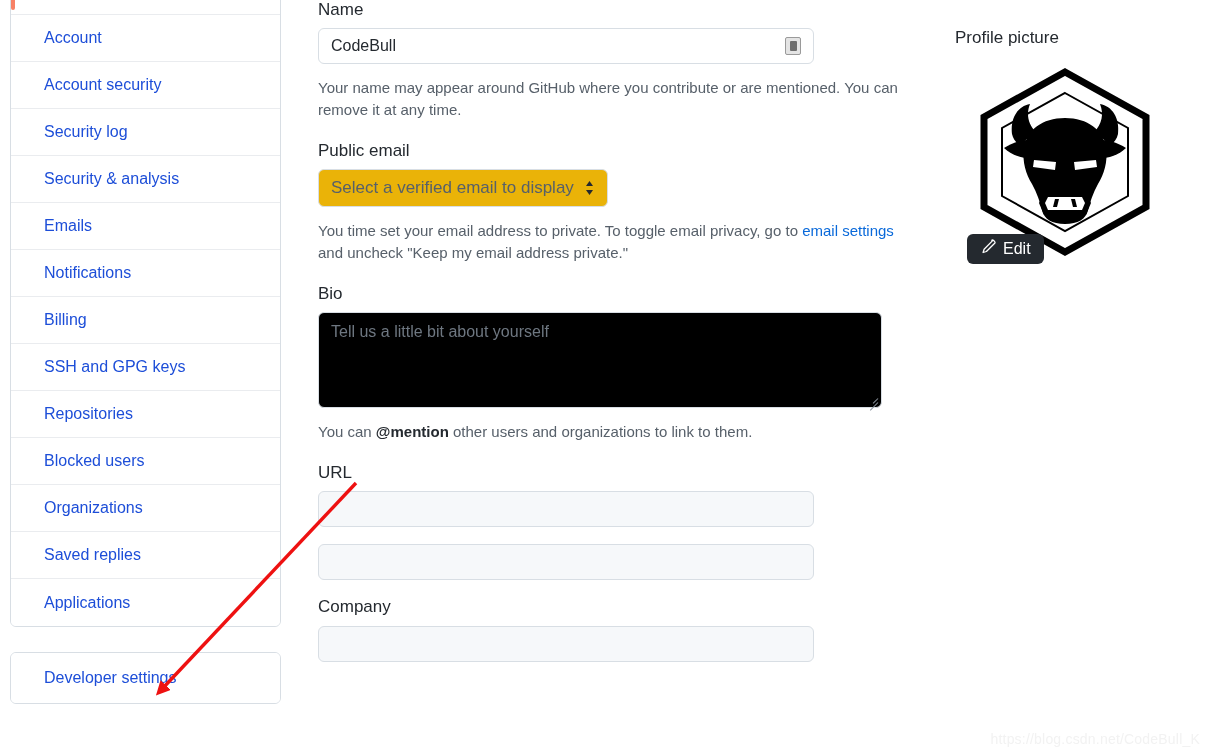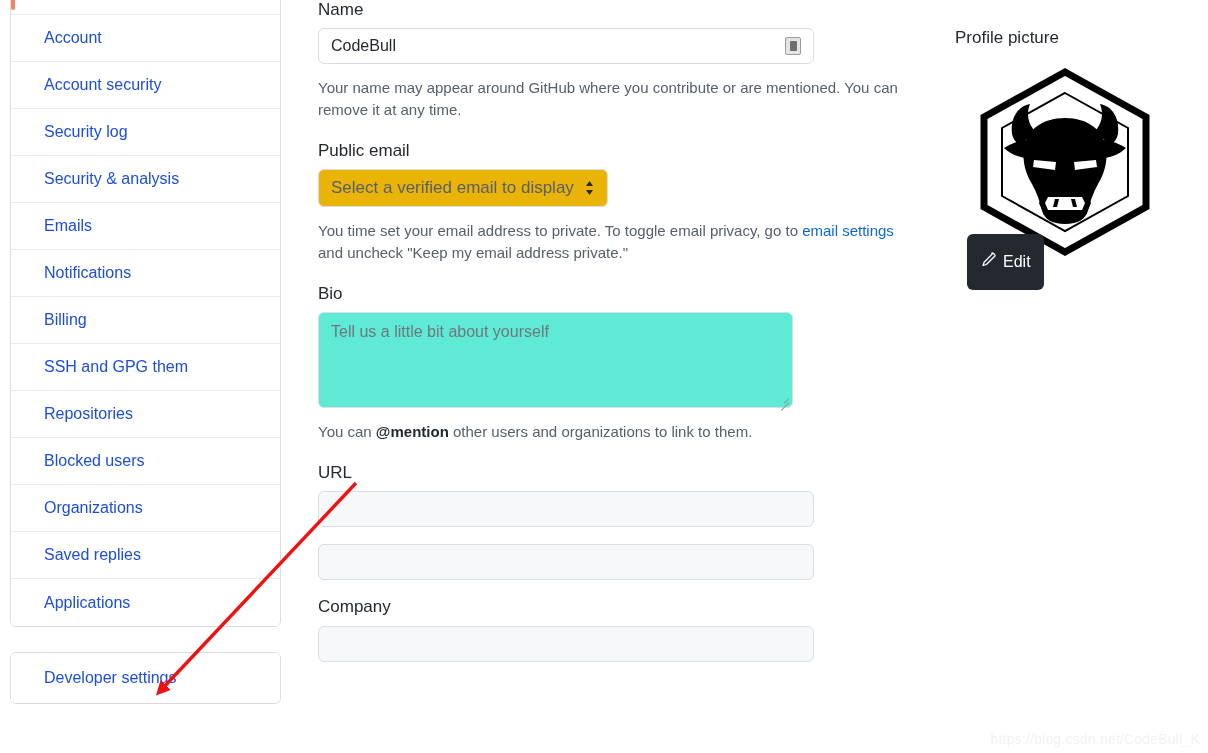--- a/index.html
+++ b/index.html
@@ -125,23 +125,23 @@
     cursor: pointer;
   }
   .select-caret {
     margin-left: 10px;
     display: inline-flex;
     flex-direction: column;
     line-height: 0;
   }
 
   .textarea-box {
-    width: 475px;
+    width: 564px;
     height: 96px;
-    background: #5eead4;
+    background: #000000;
     border: 1px solid #d8dee4;
     border-radius: 6px;
     padding: 10px 12px;
     font-size: 16px;
     color: #6e7781;
     position: relative;
   }
   .resize-grip {
     position: absolute;
     right: 3px; bottom: 3px;
@@ -179,21 +179,21 @@
   #edit-btn {
     position: absolute;
     left: 7px;
     top: 172px;
     display: inline-flex;
     align-items: center;
     gap: 7px;
     background: #24292f;
     color: #ffffff;
     border-radius: 6px;
-    padding: 18px 13px;
+    padding: 5px 13px;
     font-size: 16px;
     cursor: pointer;
     z-index: 5;
   }
 
   
   #annotation {
     position: absolute;
     left: 0; top: 0;
     width: 1208px; height: 753px;
@@ -235,21 +235,21 @@
         <div class="nav-item">
           <span>Emails</span>
         </div>
         <div class="nav-item">
           <span>Notifications</span>
         </div>
         <div class="nav-item">
           <span>Billing</span>
         </div>
         <div class="nav-item">
-          <span>SSH and GPG them</span>
+          <span>SSH and GPG keys</span>
         </div>
         <div class="nav-item">
           <span>Repositories</span>
         </div>
         <div class="nav-item">
           <span>Blocked users</span>
         </div>
         <div class="nav-item">
           <span>Organizations</span>
         </div>

